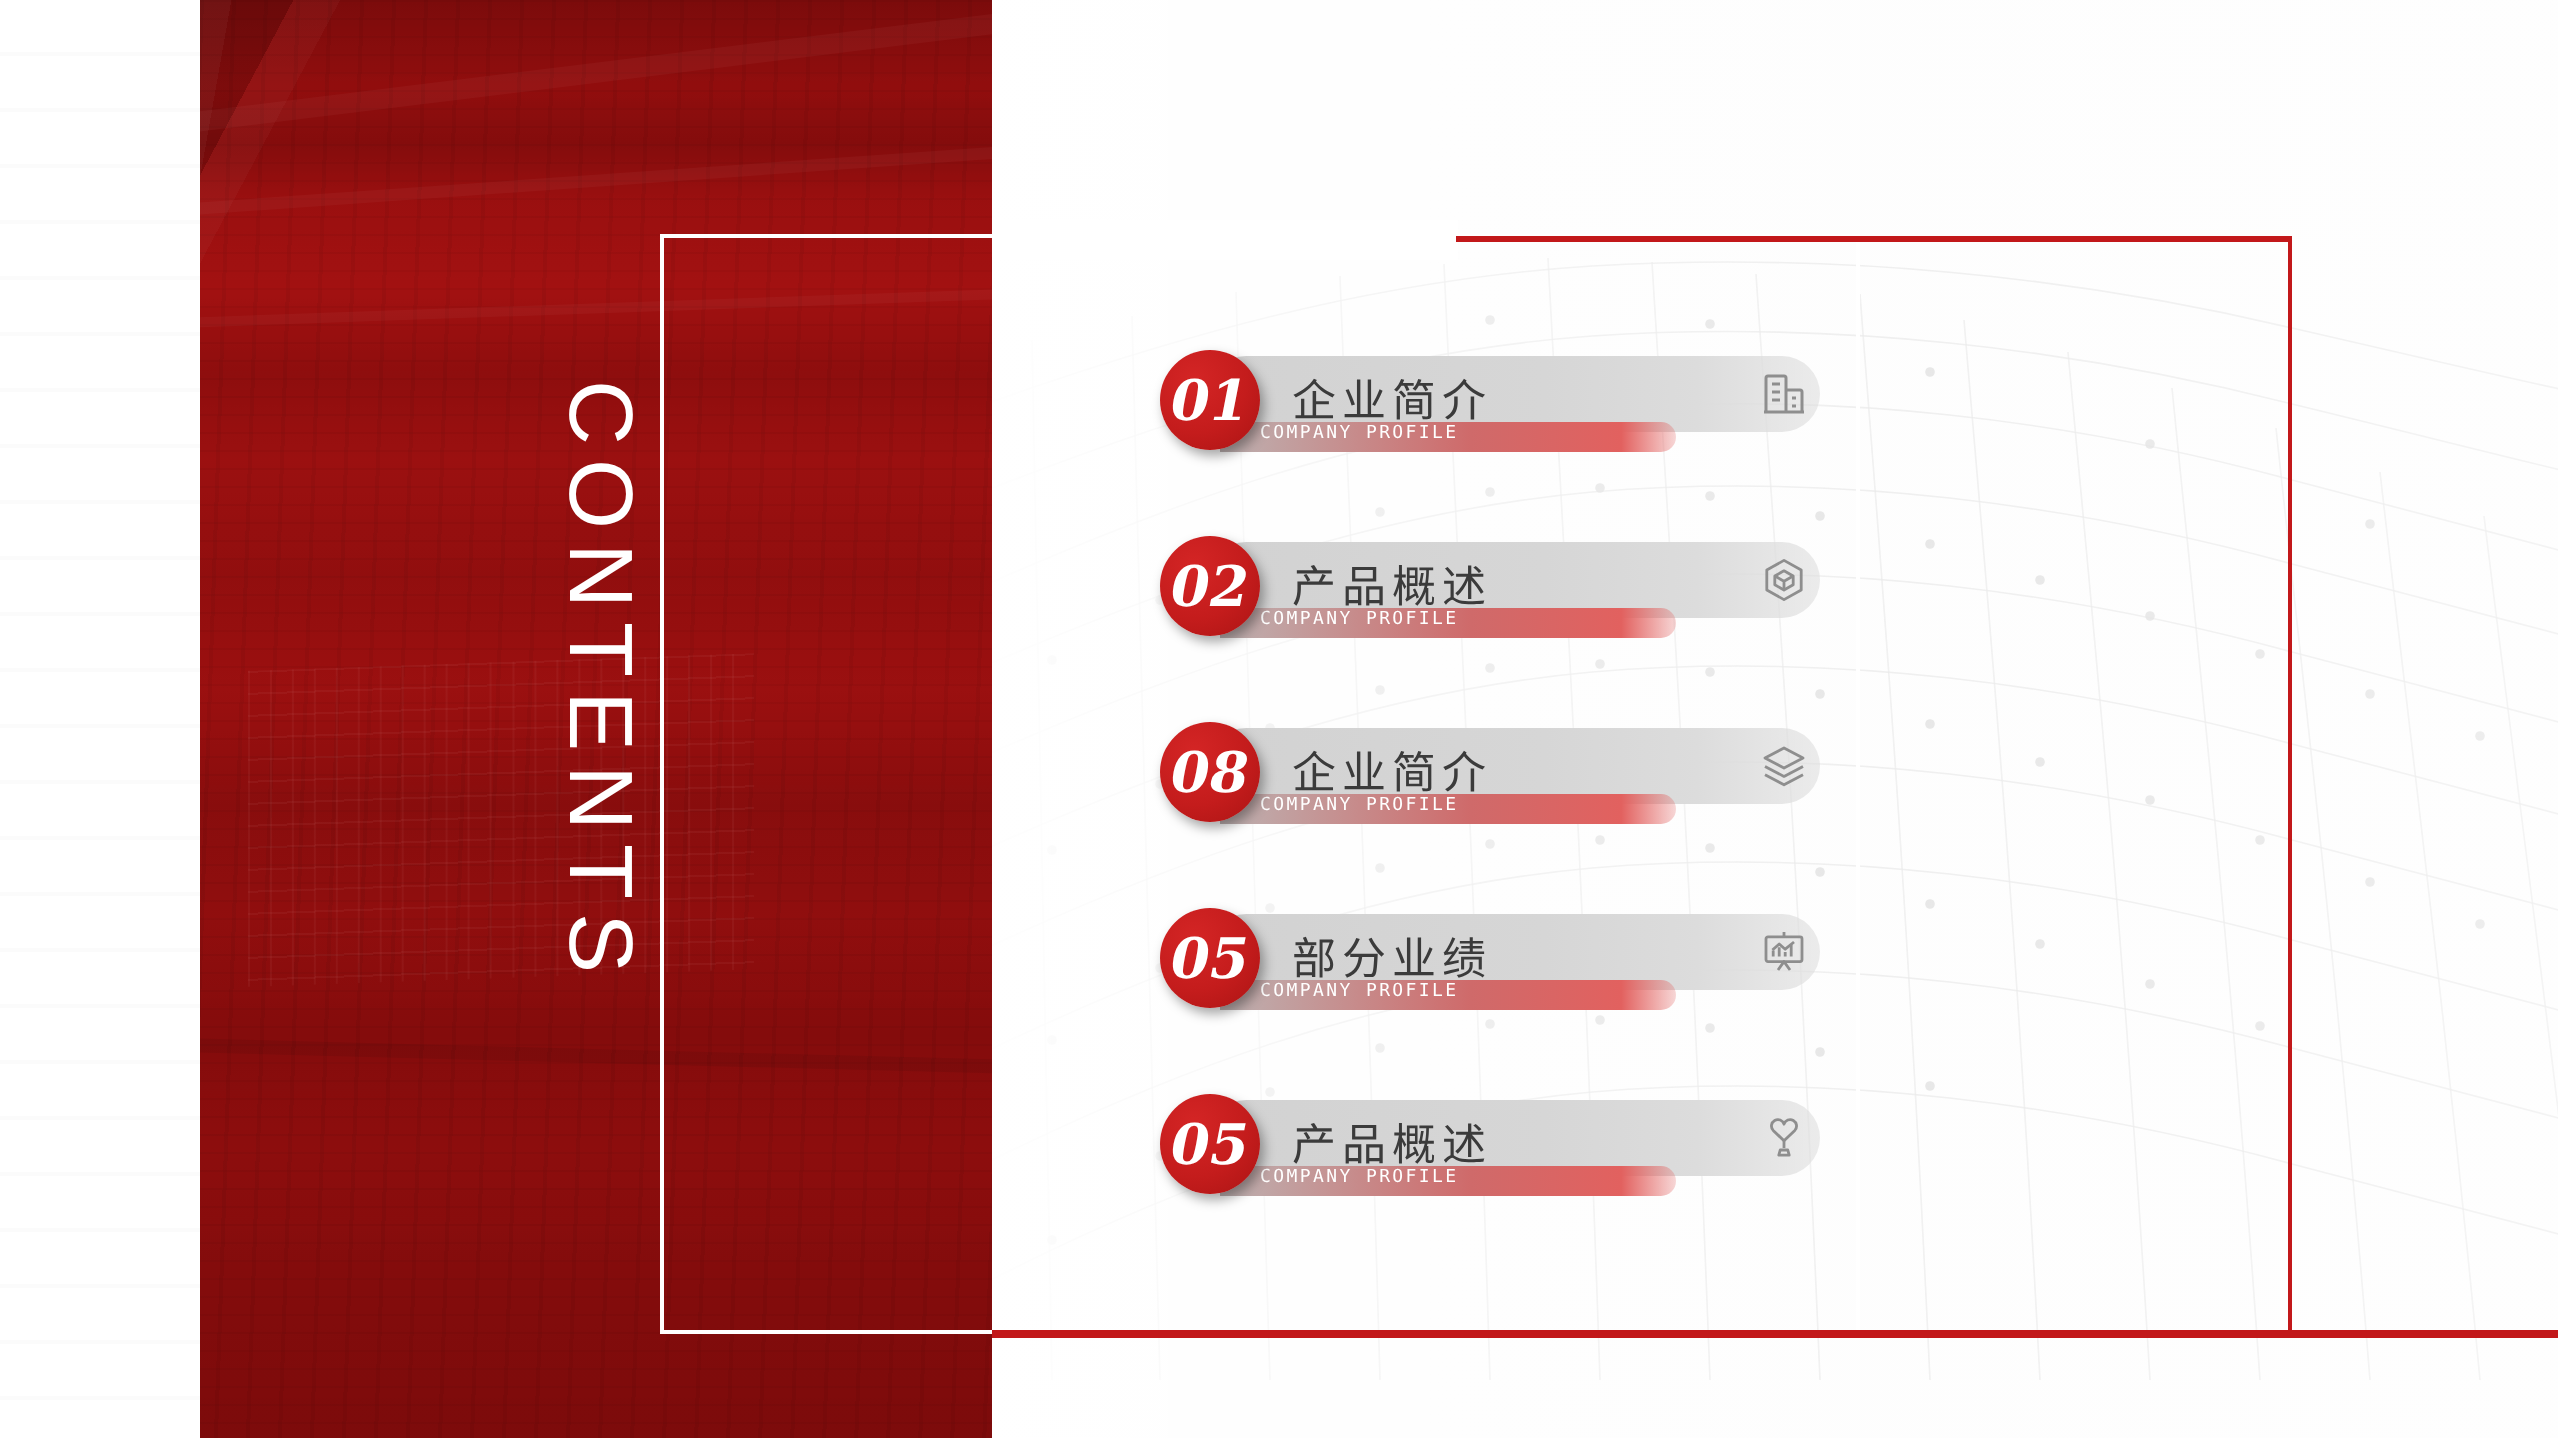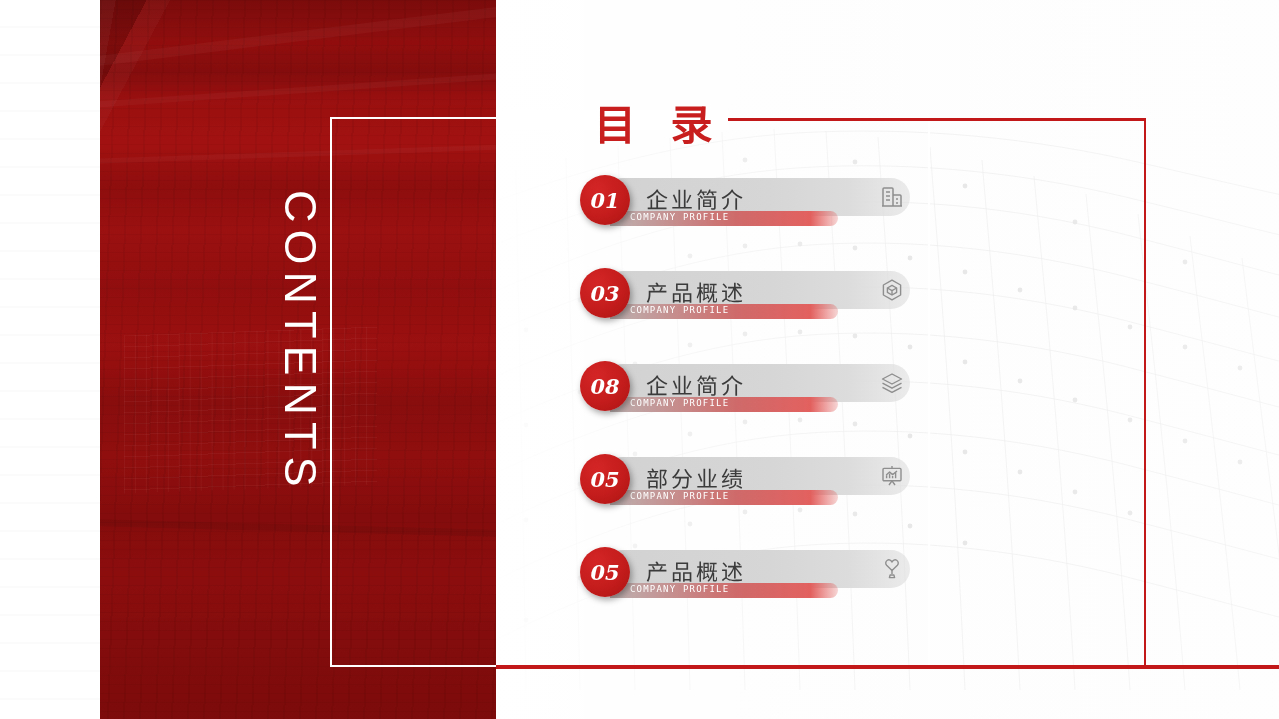--- a/index.html
+++ b/index.html
@@ -139,21 +139,21 @@
     position:absolute;left:20px;top:1px;
     font-size:9px;color:#ffffff;letter-spacing:1.2px;
     font-family:"DejaVu Sans Mono","Liberation Mono",monospace;
     white-space:nowrap;
   }
   .num{
     position:absolute;left:0;top:-3px;width:50px;height:50px;border-radius:50%;
     background:radial-gradient(circle at 34% 30%, #d42525 0%, #c41c1c 55%, #ab1414 100%);
     box-shadow:2px 3px 6px rgba(0,0,0,.35);
     display:flex;align-items:center;justify-content:center;
-    color:#ffffff;font-size:21px;font-style:italic;font-weight:bold;
+    color:#ffffff;font-size:28px;font-style:italic;font-weight:bold;
     font-family:"DejaVu Serif","Liberation Serif",serif;
   }
   
   .bottom-rule{position:absolute;left:496px;top:665px;width:783px;height:4px;background:#c2181a;}
 </style>
 </head>
 <body>
 
 <div id="slide">
 
@@ -259,21 +259,20 @@
     <div class="photo-veil"></div>
   </div>
 
   <div class="frame"></div>
 
   <div class="contents-rot">CONTENTS</div>
 
   <div class="redbox"></div>
   <div class="title-mask"></div>
   <div class="title-rule"></div>
-  <div class="title">目 录</div>
   <div class="bottom-rule"></div>
 
   <div class="toc">
 
     <div class="item" style="top:8px">
       <div class="pill"></div>
       <div class="sub">
         <span>COMPANY  PROFILE</span>
       </div>
       <div class="pill-label">企业简介</div>
@@ -294,21 +293,21 @@
         <span>COMPANY  PROFILE</span>
       </div>
       <div class="pill-label">产品概述</div>
       <div class="pill-icon">
         <svg viewBox="0 0 24 24" fill="none" stroke="currentColor" stroke-width="1.4" stroke-linejoin="round">
           <path d="M12 2.2 20.6 7v10L12 21.8 3.4 17V7z"></path>
           <path d="M12 7.4 16.6 10v4.4L12 17l-4.6-2.6V10z"></path>
           <path d="M12 7.4v-.1M7.4 10 12 12.6 16.6 10M12 12.6V17"></path>
         </svg>
       </div>
-      <div class="num">03</div>
+      <div class="num">02</div>
     </div>
 
     <div class="item" style="top:194px">
       <div class="pill"></div>
       <div class="sub">
         <span>COMPANY  PROFILE</span>
       </div>
       <div class="pill-label">企业简介</div>
       <div class="pill-icon">
         <svg viewBox="0 0 24 24" fill="none" stroke="currentColor" stroke-width="1.4" stroke-linejoin="round">

